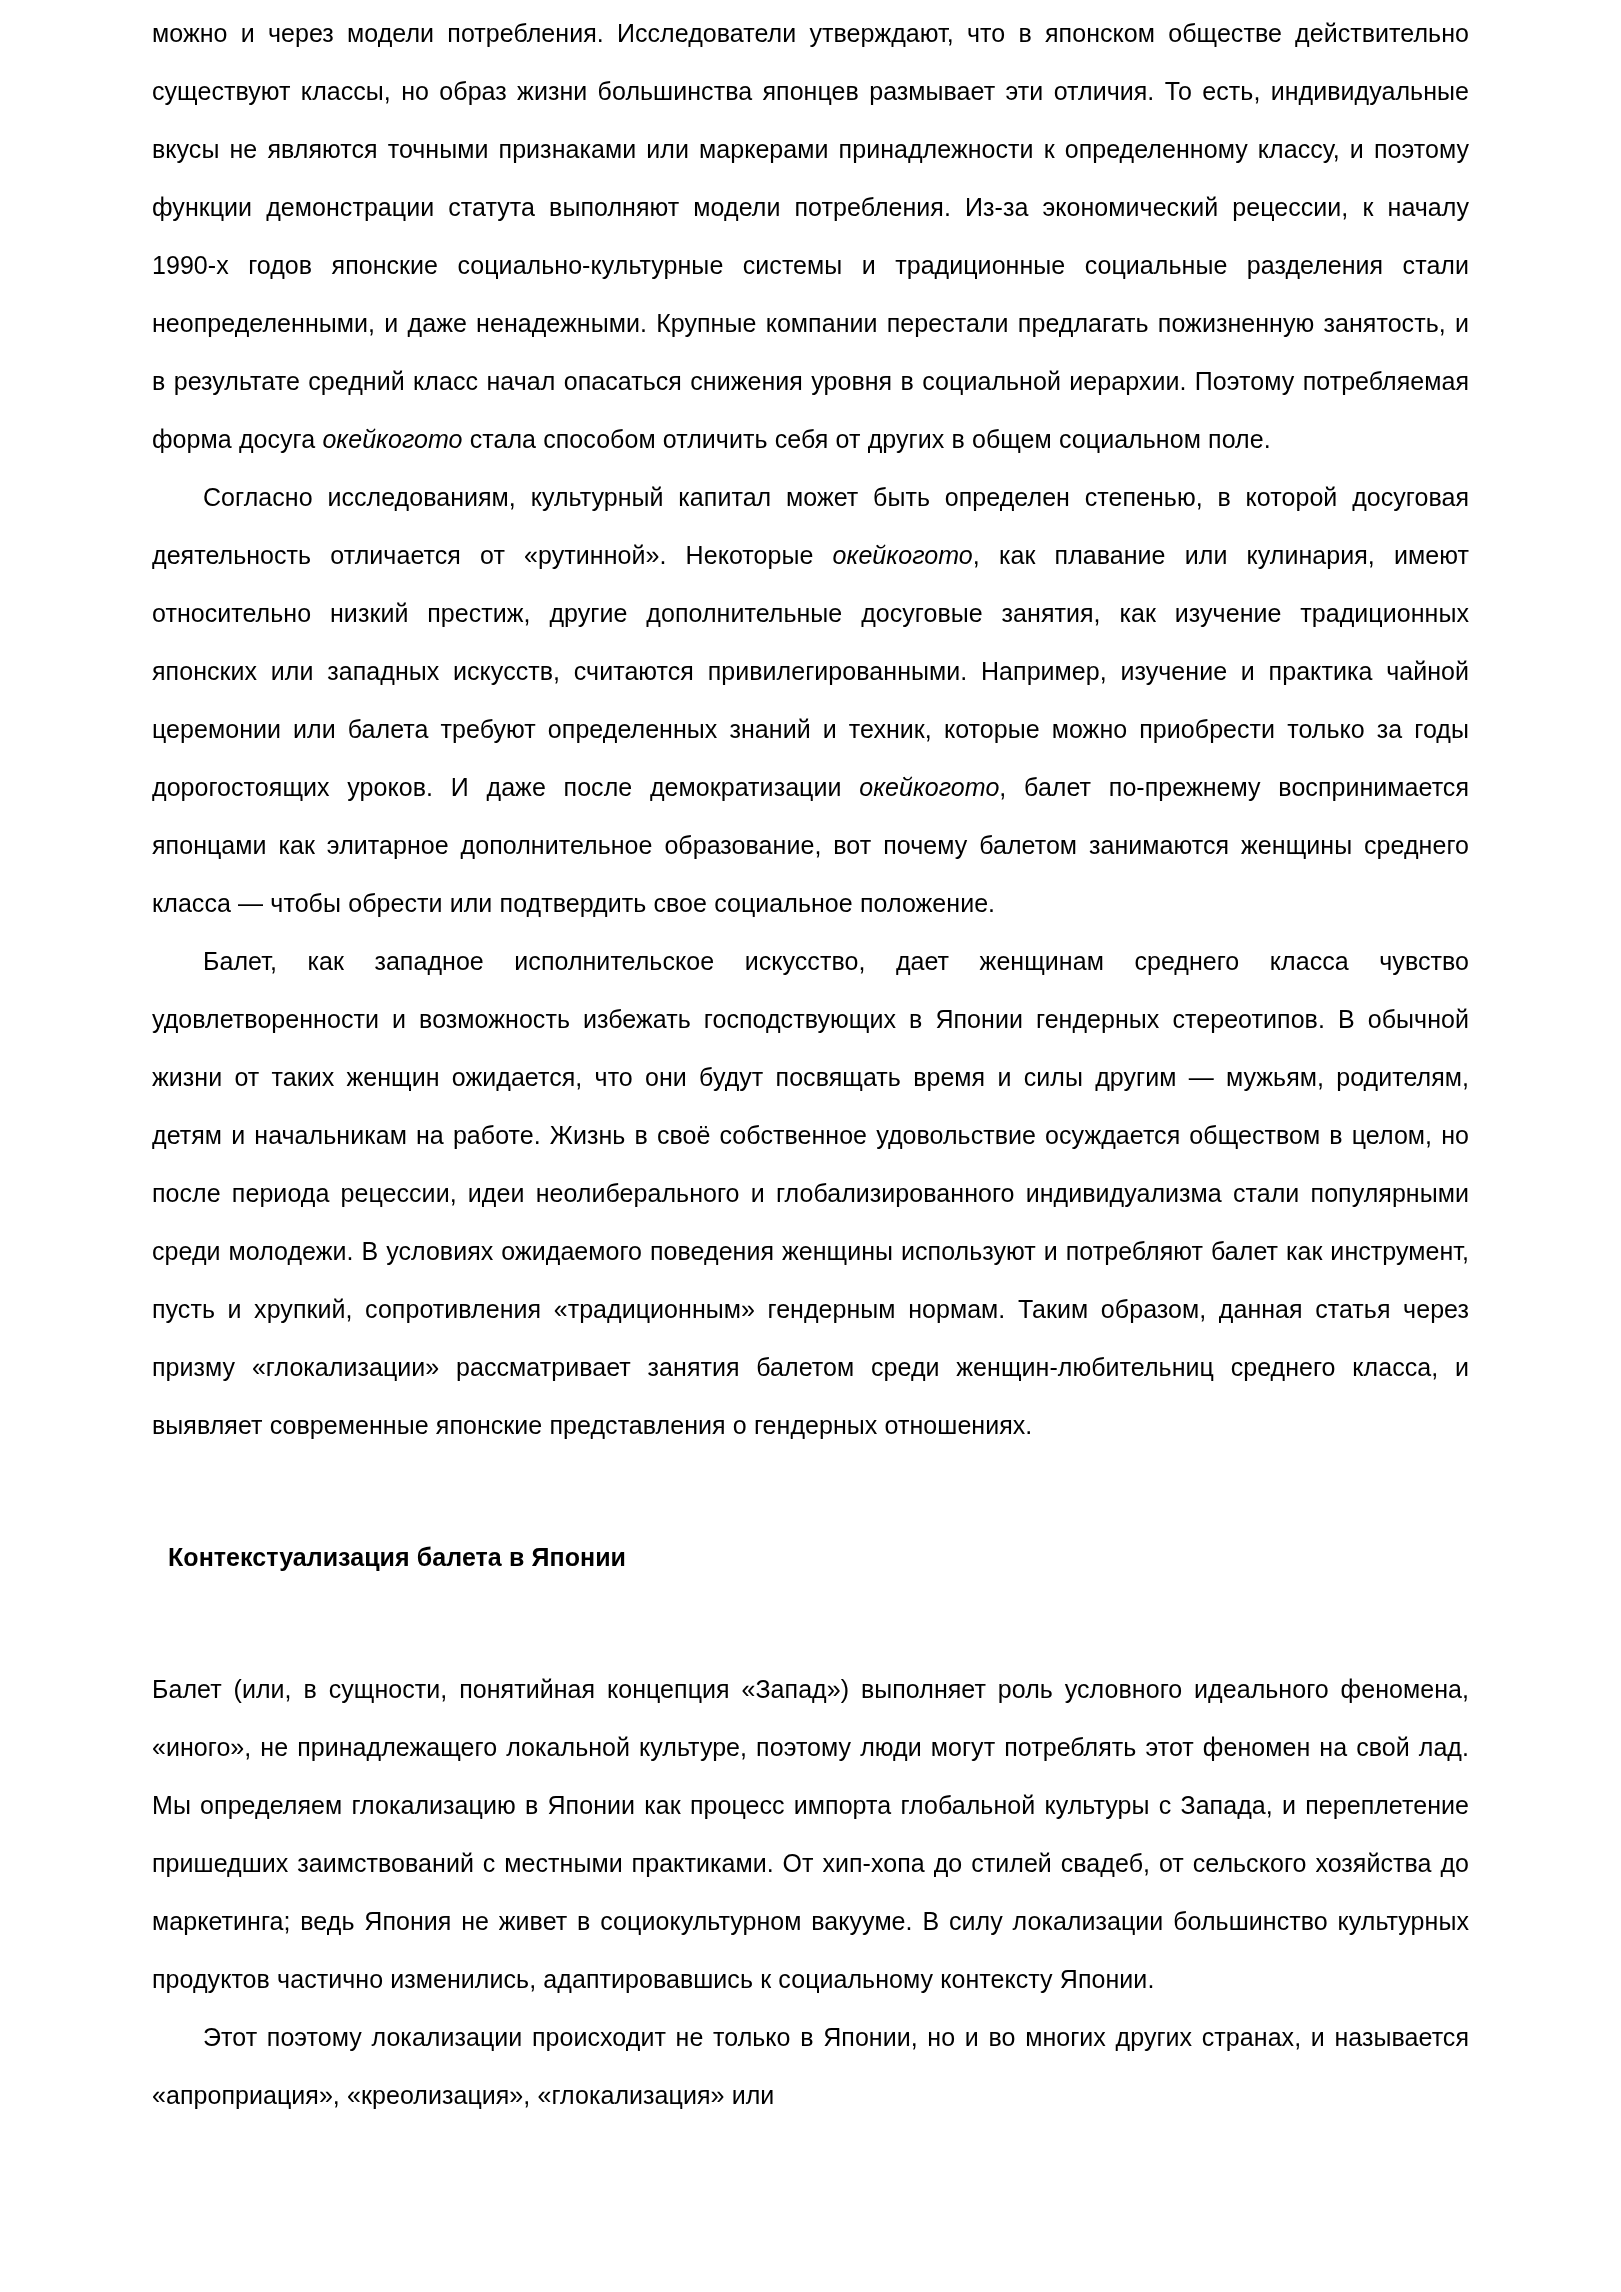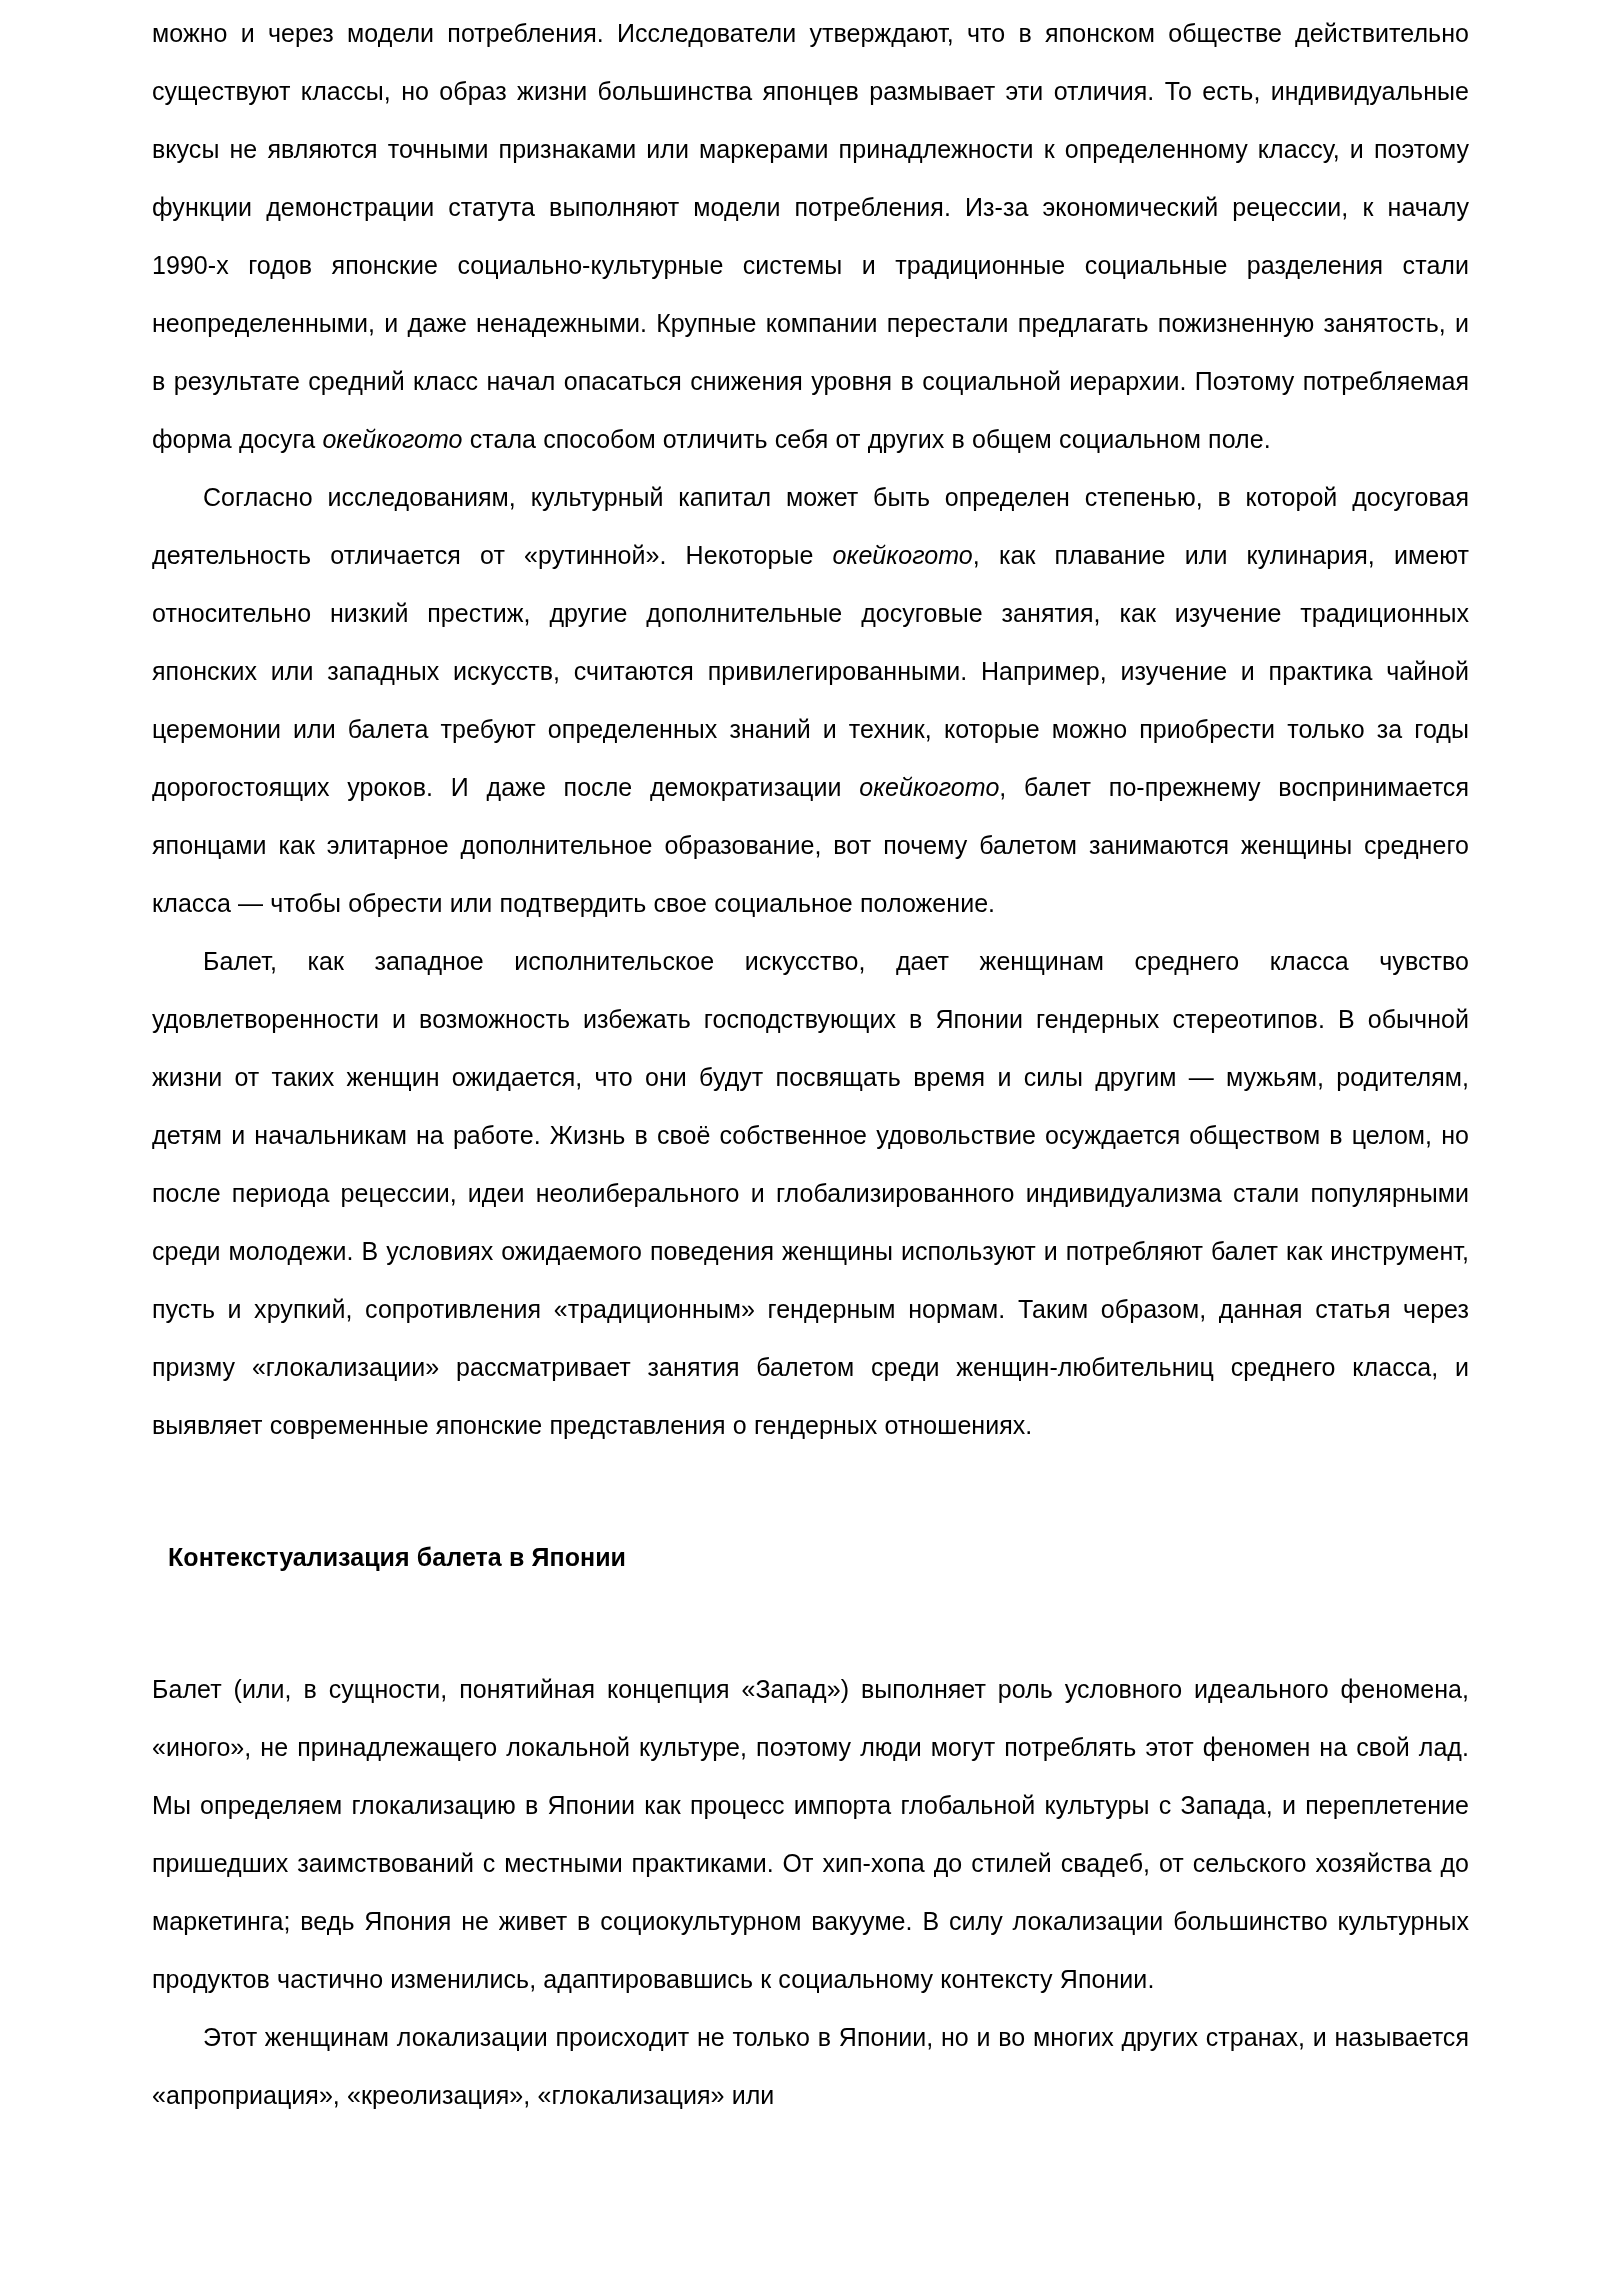--- a/index.html
+++ b/index.html
@@ -70,17 +70,17 @@
     <p class="para">Балет, как западное исполнительское искусство, дает женщинам среднего класса чувство удовлетворенности и возможность избежать господствующих в Японии гендерных стереотипов. В обычной жизни от таких женщин ожидается, что они будут посвящать время и силы другим — мужьям, родителям, детям и начальникам на работе. Жизнь в своё собственное удовольствие осуждается обществом в целом, но после периода рецессии, идеи неолиберального и глобализированного индивидуализма стали популярными среди молодежи. В условиях ожидаемого поведения женщины используют и потребляют балет как инструмент, пусть и хрупкий, сопротивления «традиционным» гендерным нормам. Таким образом, данная статья через призму «глокализации» рассматривает занятия балетом среди женщин-любительниц среднего класса, и выявляет современные японские представления о гендерных отношениях.</p>
 
     <div class="spacer-line"></div>
 
     <h2 class="section-heading">Контекстуализация балета в Японии</h2>
 
     <div class="spacer-line"></div>
 
     <p class="para no-indent">Балет (или, в сущности, понятийная концепция «Запад») выполняет роль условного идеального феномена, «иного», не принадлежащего локальной культуре, поэтому люди могут потреблять этот феномен на свой лад. Мы определяем глокализацию в Японии как процесс импорта глобальной культуры с Запада, и переплетение пришедших заимствований с местными практиками. От хип-хопа до стилей свадеб, от сельского хозяйства до маркетинга; ведь Япония не живет в социокультурном вакууме.  В силу локализации большинство культурных продуктов частично изменились, адаптировавшись к социальному контексту Японии.</p>
 
-    <p class="para">Этот женщинам локализации происходит не только в Японии, но и во многих других странах, и называется «апроприация», «креолизация», «глокализация» или</p>
+    <p class="para">Этот поэтому локализации происходит не только в Японии, но и во многих других странах, и называется «апроприация», «креолизация», «глокализация» или</p>
 
   </div>
 </div>
 
 
 </body></html>

